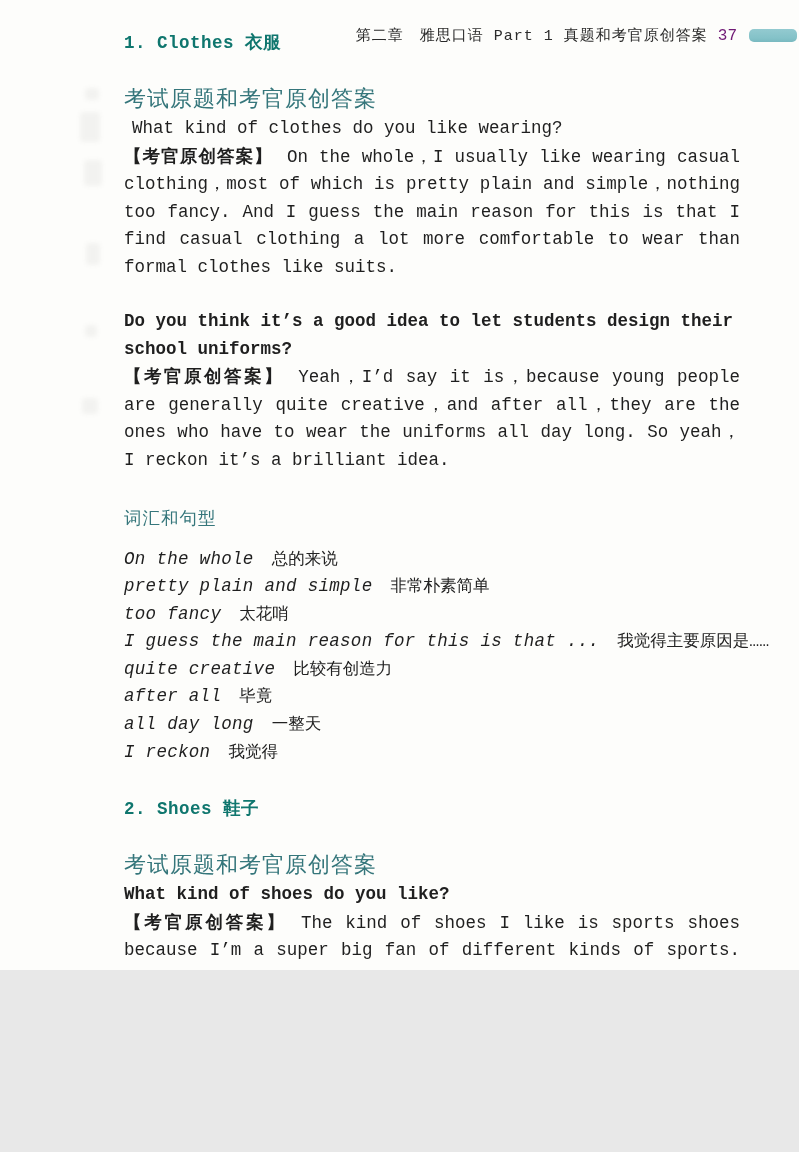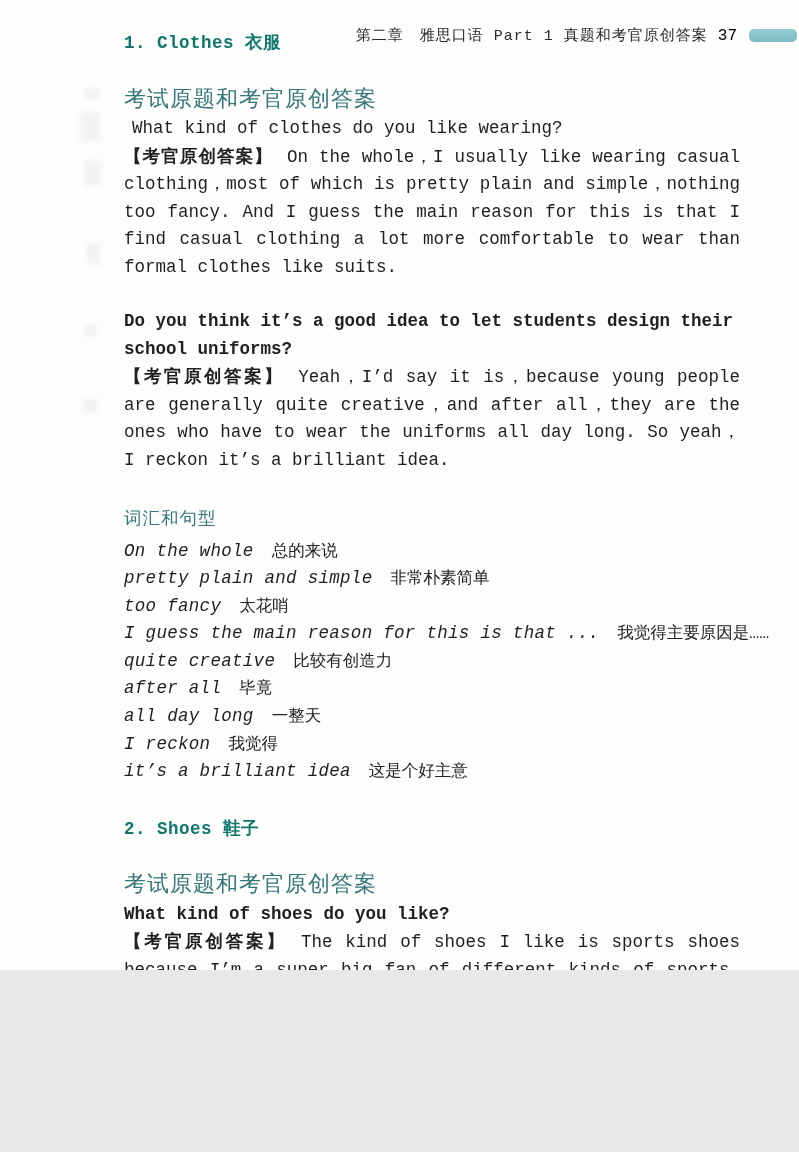--- a/index.html
+++ b/index.html
@@ -27,21 +27,21 @@
     align-items: center;
     padding-right: 2px;
   }
   .running-header .chapter-line {
     font-size: 15px;
     color: #2b2b2b;
     letter-spacing: 1px;
   }
   .running-header .page-number {
     font-size: 16px;
-    color: #000000;
+    color: #701a75;
     margin-left: 10px;
   }
   .header-bar {
     width: 48px;
     height: 13px;
     background: linear-gradient(180deg, #93cad0 0%, #84c2c8 70%, #79b9c0 100%);
     border-radius: 5px;
     margin-left: 12px;
   }
 
@@ -92,21 +92,21 @@
     margin-right: 14px;
     letter-spacing: 0.5px;
   }
 
   .vocab-heading {
     color: #35767b;
     font-size: 17.5px;
     margin-top: 32px;
     letter-spacing: 1px;
   }
-  .vocab-list { margin-top: 4px; }
+  .vocab-list { margin-top: 12px; }
   .vocab-row {
     line-height: 26.6px;
     white-space: nowrap;
   }
   .vocab-row .vocab-en {
     font-style: italic;
     letter-spacing: 0.3px;
   }
   .vocab-row .vocab-zh {
     margin-left: 18px;
@@ -182,23 +182,20 @@
       </div>
       <div class="vocab-row">
         <span class="vocab-en">after all</span><span class="vocab-zh">毕竟</span>
       </div>
       <div class="vocab-row">
         <span class="vocab-en">all day long</span><span class="vocab-zh">一整天</span>
       </div>
       <div class="vocab-row">
         <span class="vocab-en">I reckon</span><span class="vocab-zh">我觉得</span>
       </div>
-      <div class="vocab-row">
-        <span class="vocab-en">it’s a brilliant idea</span><span class="vocab-zh">这是个好主意</span>
-      </div>
     </div>
 
     <div class="section-heading heading-shoes">2. Shoes 鞋子</div>
 
     <div class="qa-heading">考试原题和考官原创答案</div>
 
     <div class="question bold">What kind of shoes do you like?</div>
 
     <p class="answer">
       <span class="answer-label">【考官原创答案】</span><span>The kind of shoes I like is sports shoes because I’m a super big fan of different kinds of sports. When I play basketball or football，I always wear sports shoes from Nike or Adidas because I think it is comfortable and it can help me avoid some injuries.</span>

